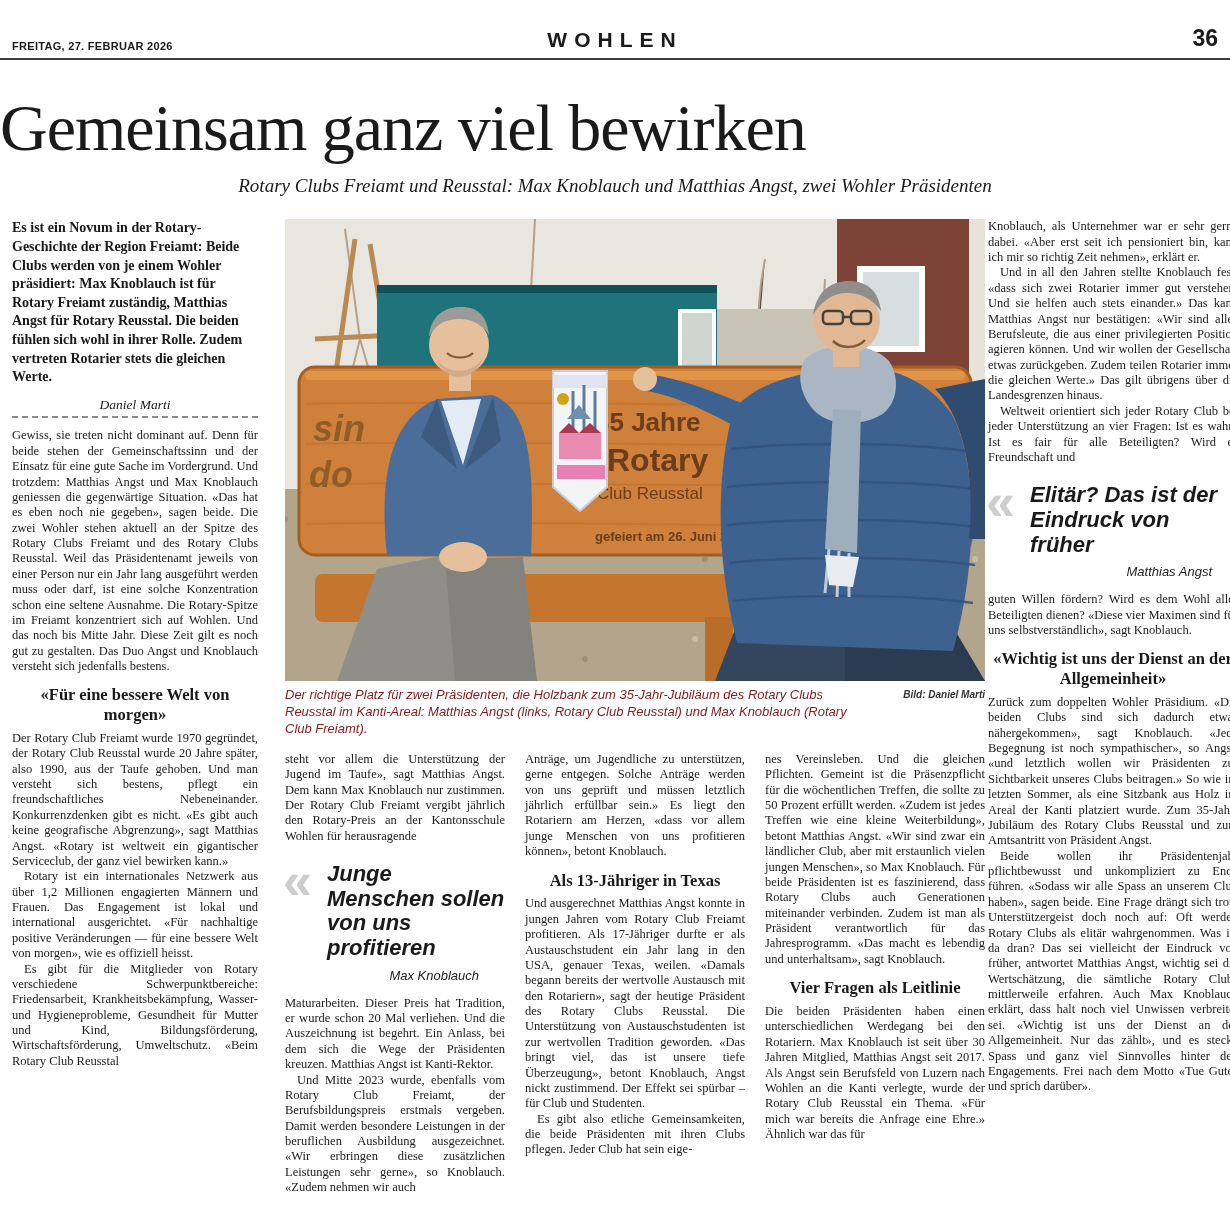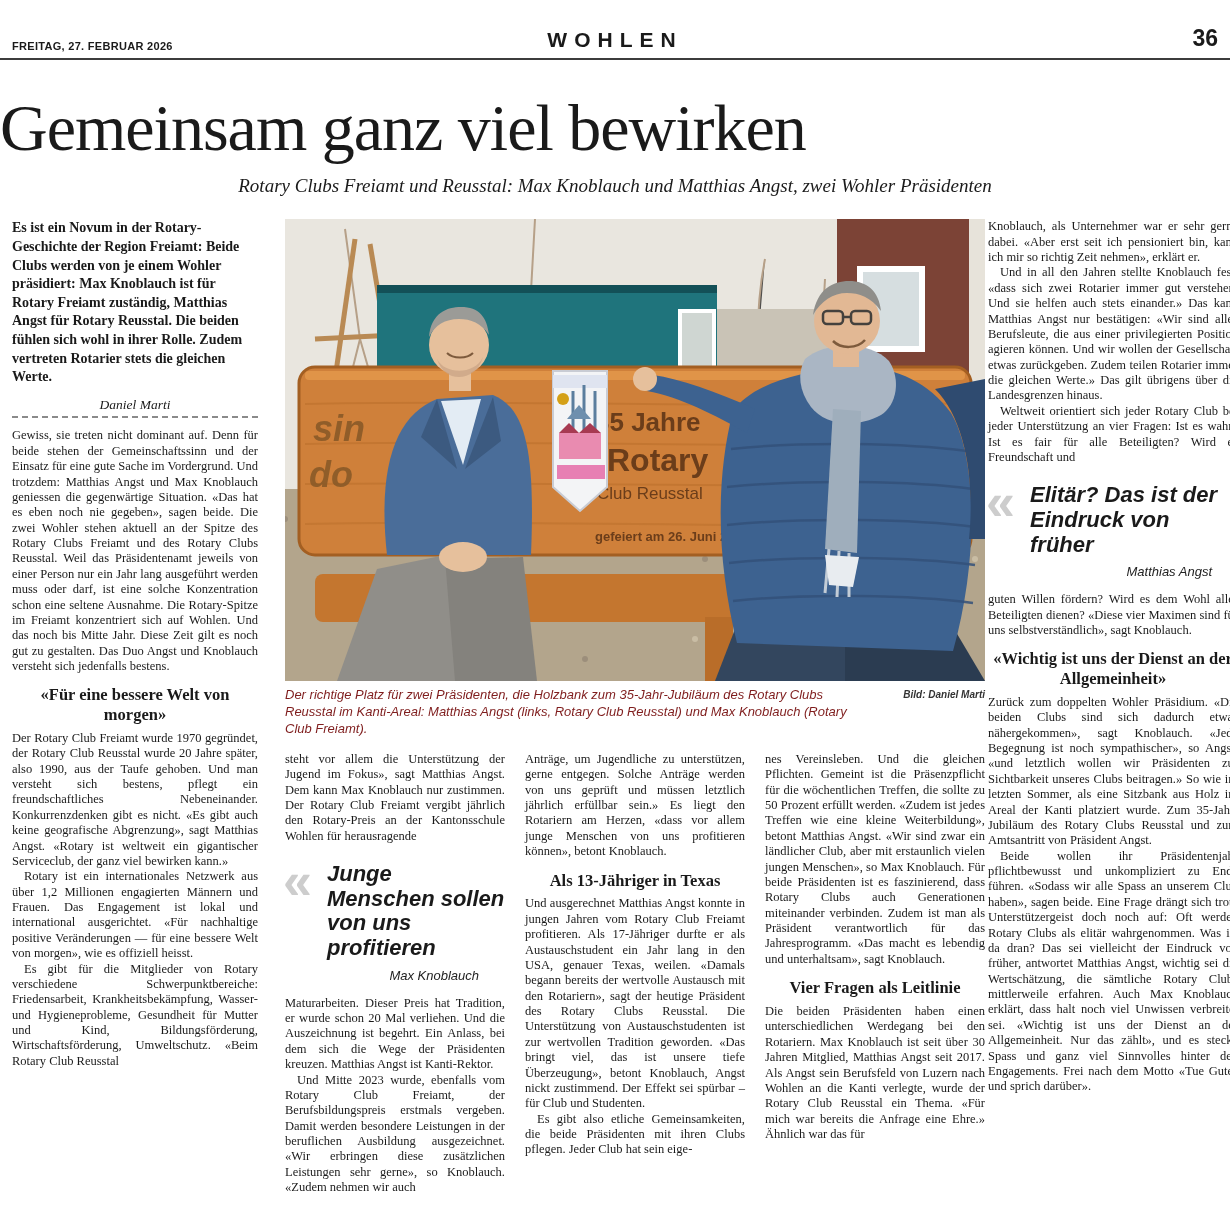--- a/index.html
+++ b/index.html
@@ -224,21 +224,21 @@
         </svg>
       </div>
       <div class="caption-row">
         <div class="caption">Der richtige Platz für zwei Präsidenten, die Holzbank zum 35-Jahr-Jubiläum des Rotary Clubs Reusstal im Kanti-Areal: Matthias Angst (links, Rotary Club Reusstal) und Max Knoblauch (Rotary Club Freiamt).</div>
         <div class="credit">Bild: Daniel Marti</div>
       </div>
 
       <div class="midcols bodytext">
 
         <div>
-          <p>steht vor allem die Unterstützung der Jugend im Fokus», sagt Matthias Angst. Dem kann Max Knoblauch nur zustimmen. Der Rotary Club Freiamt vergibt jährlich den Rotary-Preis an der Kantonsschule Wohlen für herausragende</p>
+          <p>steht vor allem die Unterstützung der Jugend im Taufe», sagt Matthias Angst. Dem kann Max Knoblauch nur zustimmen. Der Rotary Club Freiamt vergibt jährlich den Rotary-Preis an der Kantonsschule Wohlen für herausragende</p>
           <div class="pq">
             <span class="mark">«</span>
             <div class="text">Junge Menschen sollen von uns profitieren</div>
             <div class="attr">Max Knoblauch</div>
           </div>
           <p>Maturarbeiten. Dieser Preis hat Tradition, er wurde schon 20 Mal verliehen. Und die Auszeichnung ist begehrt. Ein Anlass, bei dem sich die Wege der Präsidenten kreuzen. Matthias Angst ist Kanti-Rektor.</p>
           <p>Und Mitte 2023 wurde, ebenfalls vom Rotary Club Freiamt, der Berufsbildungspreis erstmals vergeben. Damit werden besondere Leistungen in der beruflichen Ausbildung ausgezeichnet. «Wir erbringen diese zusätzlichen Leistungen sehr gerne», so Knoblauch. «Zudem nehmen wir auch</p>
         </div>
 
         <div>

